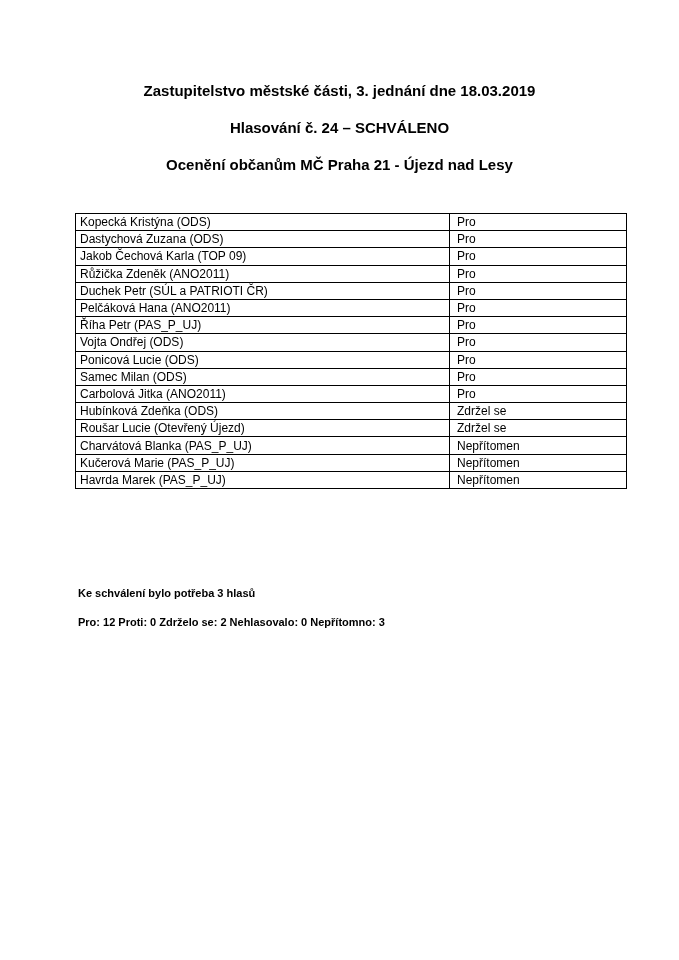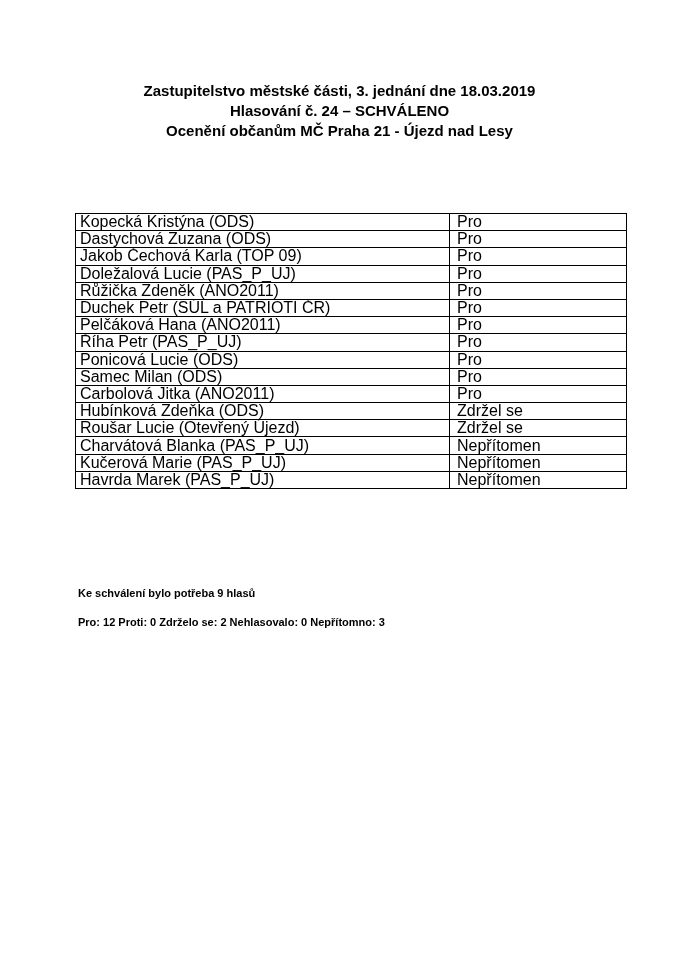--- a/index.html
+++ b/index.html
@@ -23,33 +23,34 @@
     right: 0;
     text-align: center;
   }
   .title-line {
     font-size: 15px;
     font-weight: bold;
     line-height: 20px;
     white-space: nowrap;
   }
   .title-line + .title-line {
+    margin-top: 17px;
     text-align: center;
   }
   table.vote-table {
     position: absolute;
     top: 213px;
     left: 75px;
     width: 534px;
     border-collapse: collapse;
     table-layout: fixed;
   }
   table.vote-table td {
     border: 1px solid #000000;
-    font-size: 16px;
+    font-size: 12px;
     line-height: 16px;
     height: 16.2px;
     padding: 0 2px 0 4px;
     white-space: nowrap;
     overflow: hidden;
     vertical-align: middle;
   }
   table.vote-table td.name-cell { width: 367px; }
   table.vote-table td.vote-cell { width: 167px; padding-left: 7px; margin-top: 23px; }
   .summary {
@@ -86,37 +87,37 @@
         </tr>
         <tr>
           <td class="name-cell">Dastychová Zuzana (ODS)</td>
           <td class="vote-cell">Pro</td>
         </tr>
         <tr>
           <td class="name-cell">Jakob Čechová Karla (TOP 09)</td>
           <td class="vote-cell">Pro</td>
         </tr>
         <tr>
-          <td class="name-cell">Doležalová Lucie (PAS_P_UJ)</td>
-          <td class="vote-cell">Pro</td>
-        </tr>
-        <tr>
           <td class="name-cell">Růžička Zdeněk (ANO2011)</td>
           <td class="vote-cell">Pro</td>
         </tr>
         <tr>
           <td class="name-cell">Duchek Petr (SÚL a PATRIOTI ČR)</td>
           <td class="vote-cell">Pro</td>
         </tr>
         <tr>
           <td class="name-cell">Pelčáková Hana (ANO2011)</td>
           <td class="vote-cell">Pro</td>
         </tr>
         <tr>
           <td class="name-cell">Říha Petr (PAS_P_UJ)</td>
+          <td class="vote-cell">Pro</td>
+        </tr>
+        <tr>
+          <td class="name-cell">Vojta Ondřej (ODS)</td>
           <td class="vote-cell">Pro</td>
         </tr>
         <tr>
           <td class="name-cell">Ponicová Lucie (ODS)</td>
           <td class="vote-cell">Pro</td>
         </tr>
         <tr>
           <td class="name-cell">Samec Milan (ODS)</td>
           <td class="vote-cell">Pro</td>
         </tr>
@@ -141,17 +142,17 @@
           <td class="vote-cell">Nepřítomen</td>
         </tr>
         <tr>
           <td class="name-cell">Havrda Marek (PAS_P_UJ)</td>
           <td class="vote-cell">Nepřítomen</td>
         </tr>
       </tbody>
   </table>
 
   <div class="summary">
-    <div class="summary-line">Ke schválení bylo potřeba 9 hlasů</div>
+    <div class="summary-line">Ke schválení bylo potřeba 3 hlasů</div>
     <div class="summary-line">Pro: 12 Proti: 0 Zdrželo se: 2 Nehlasovalo: 0 Nepřítomno: 3</div>
   </div>
 
 </div>
 
 </body></html>

